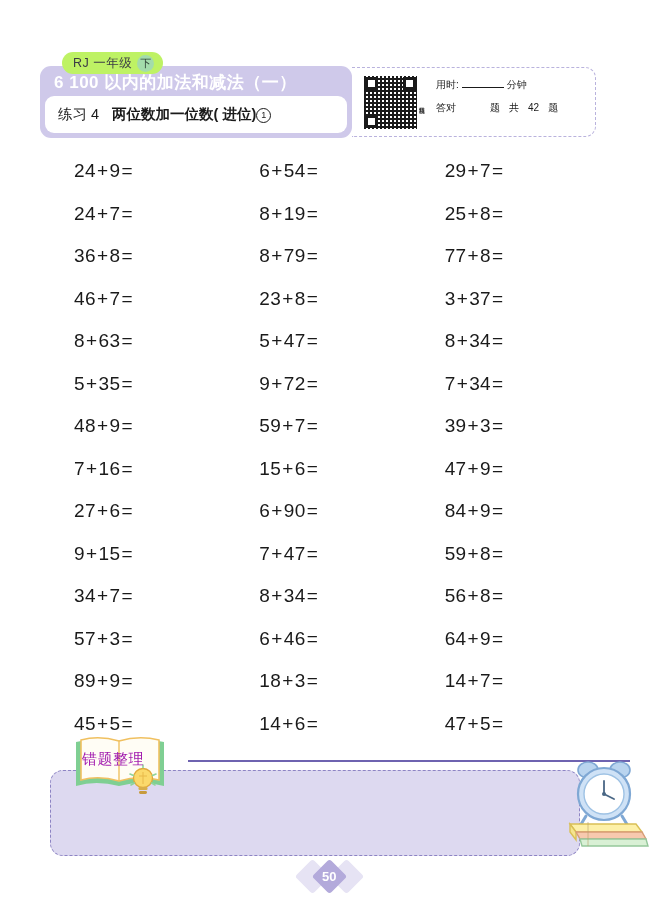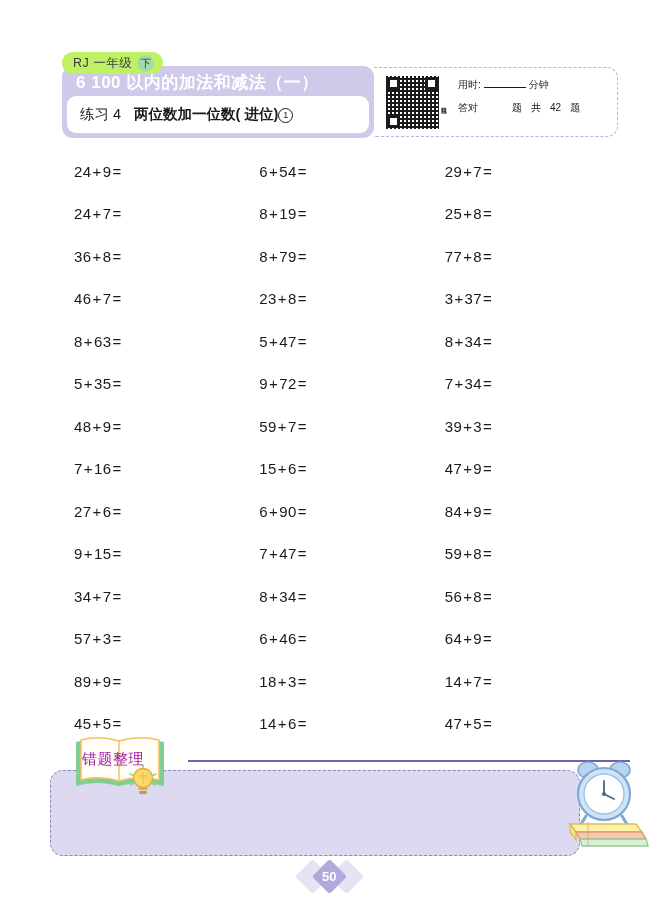--- a/index.html
+++ b/index.html
@@ -43,21 +43,21 @@
     color: #31473a;
     font-size: 11px;
     display: flex;
     align-items: center;
     justify-content: center;
   }
 
   
   .header-wrap {
     position: absolute;
-    left: 62px;
+    left: 40px;
     top: 66px;
     width: 556px;
     height: 72px;
   }
   .header-left {
     position: absolute;
     left: 0;
     top: 0;
     width: 312px;
     height: 72px;
@@ -193,21 +193,21 @@
     top: 150px;
     width: 556px;
     display: grid;
     grid-template-columns: 1fr 1fr 1fr;
     row-gap: 0px;
   }
   .prob-cell {
     height: 42.5px;
     display: flex;
     align-items: center;
-    font-size: 15px;
+    font-size: 19px;
     color: #1a1a1a;
     letter-spacing: .4px;
     padding-left: 22px;
     box-sizing: border-box;
     white-space: nowrap;
   }
   .prob-cell .op { margin: 0 1px; }
 
   
   .notes-section {

